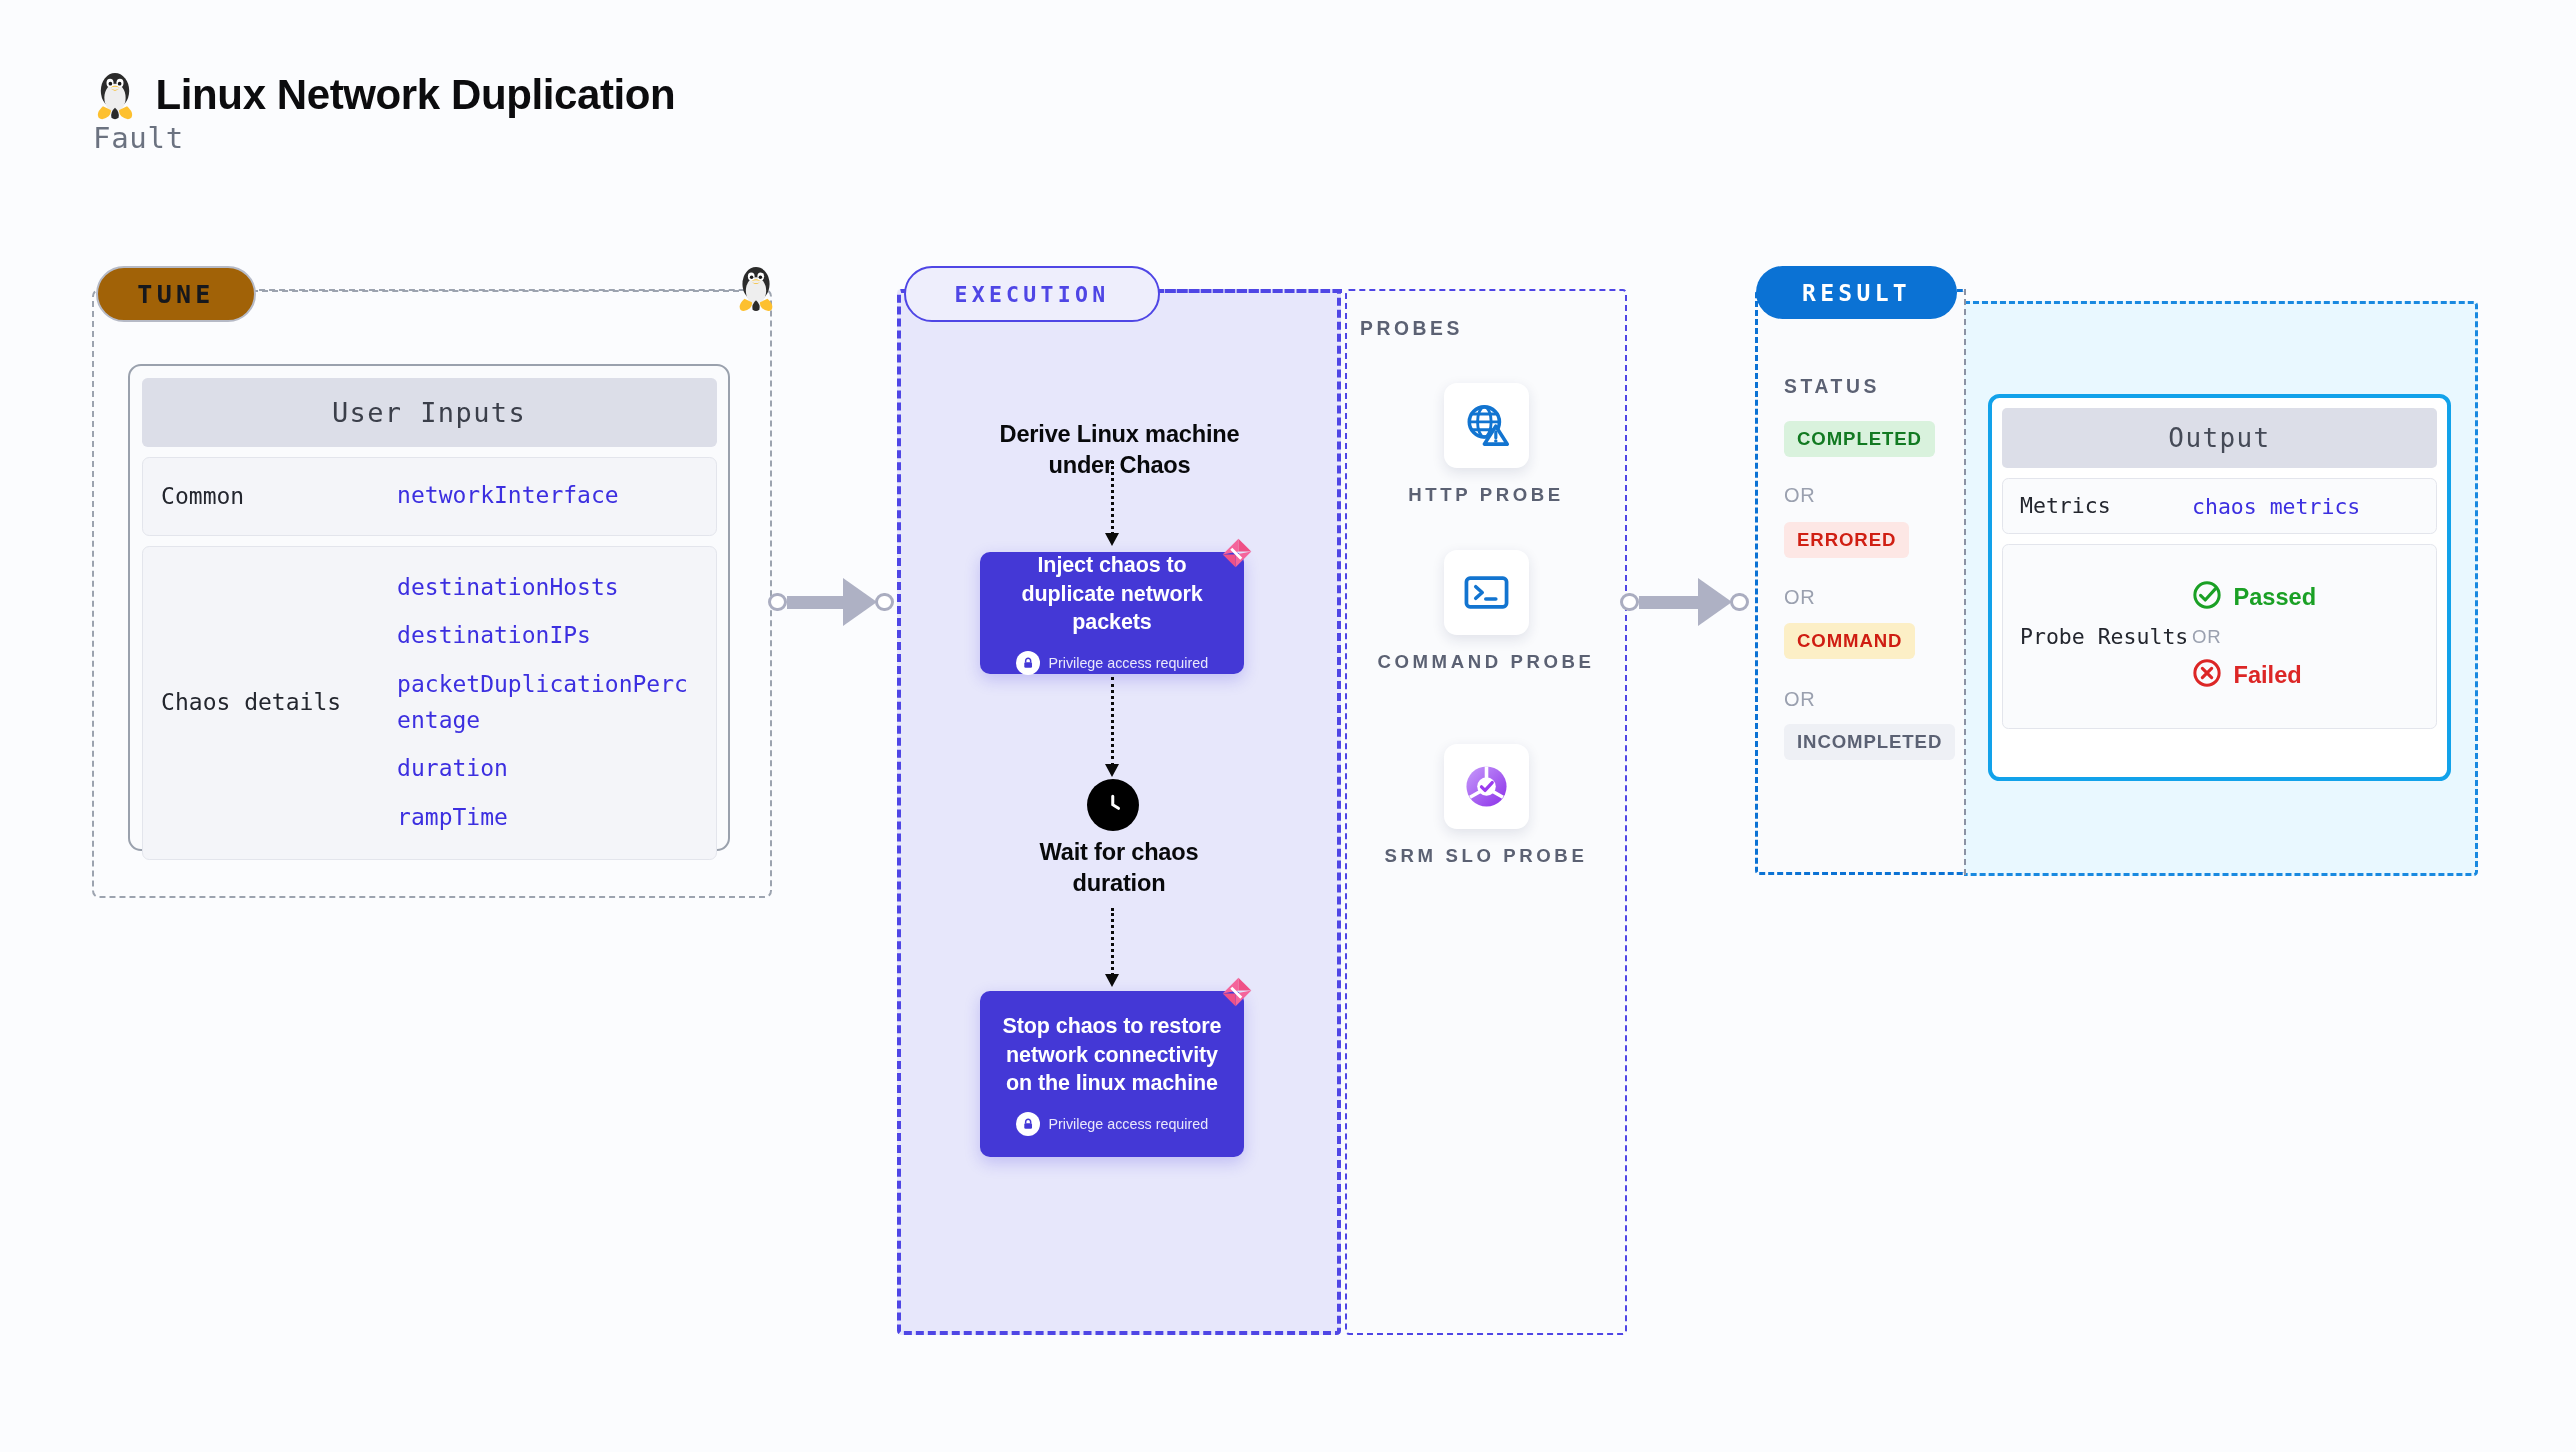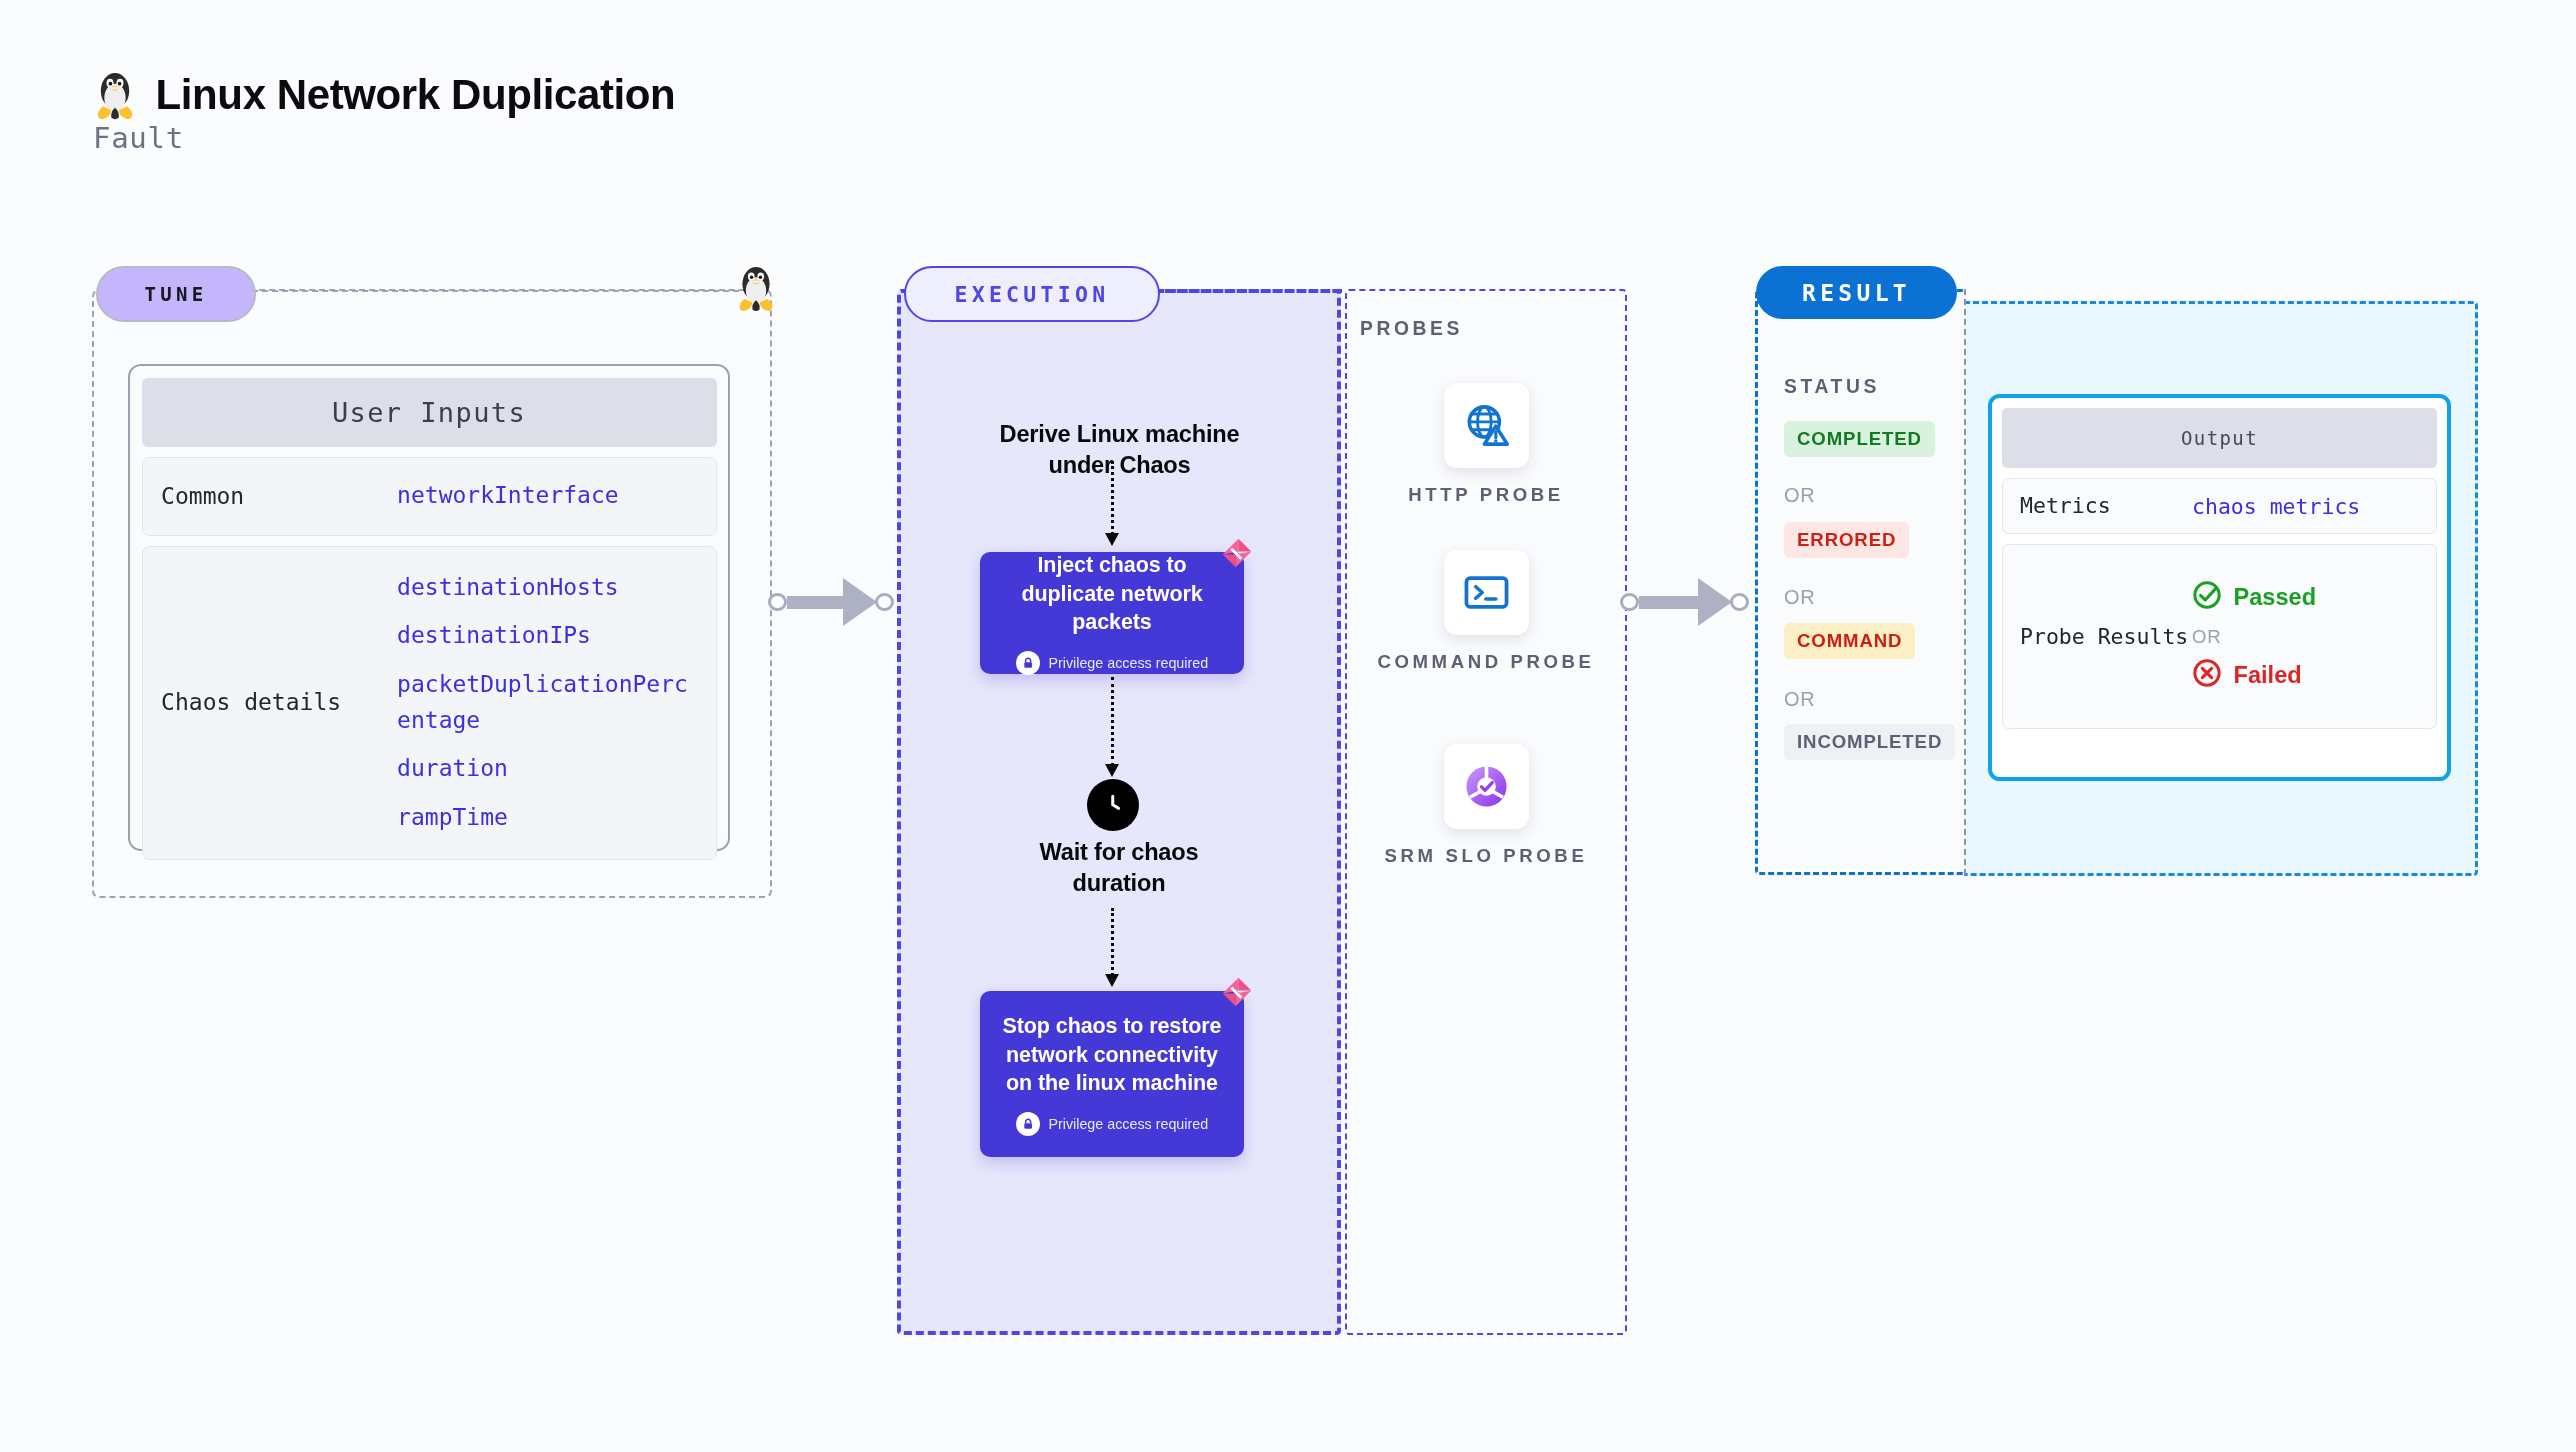--- a/index.html
+++ b/index.html
@@ -33,21 +33,21 @@
     font-weight:bold;letter-spacing:4.3px;
   }
 
   
   #tune-panel{
     position:absolute;left:92px;top:289px;width:676px;height:605px;
     border:2.1px dashed #9ca3af;border-radius:7.2px;background:transparent;
   }
   #tune-badge{
     left:96px;top:266px;width:156px;height:52px;
-    background:#c4b5fd;border:2.1px solid #b6bac6;color:#16181d;font-size:19px;
+    background:#a16207;border:2.1px solid #b6bac6;color:#16181d;font-size:25px;
   }
   #tune-penguin{position:absolute;left:735px;top:263px;z-index:7;}
   #tune-dash-line{
     position:absolute;left:252px;top:290px;width:487px;height:0;
     border-top:2.1px dashed #9ca3af;z-index:3;
   }
   #user-inputs-card{
     position:absolute;left:128px;top:364px;width:602px;height:487px;
     background:#fafbfd;border:2.9px solid #9aa1ad;border-radius:13px;
     box-sizing:border-box;padding:11.5px;
@@ -209,21 +209,21 @@
 
   #output-card{
     position:absolute;left:1988px;top:394px;width:463px;height:387px;
     background:#ffffff;border:4.3px solid #12a2ea;border-radius:11.5px;
     box-sizing:border-box;padding:10px;
   }
   #output-head{
     height:60px;background:#dcdee8;border-radius:5px;
     display:flex;align-items:center;justify-content:center;
     font-family:"DejaVu Sans Mono","Liberation Mono",monospace;
-    font-size:19px;color:#454a57;letter-spacing:1.4px;
+    font-size:26px;color:#454a57;letter-spacing:1.4px;
   }
   .out-row{
     margin-top:10px;background:#fafbfd;border:1.4px solid #e3e5ec;border-radius:6.4px;
     display:flex;align-items:center;padding:11.5px 17px;box-sizing:border-box;
   }
   .out-key{
     font-family:"DejaVu Sans Mono","Liberation Mono",monospace;
     font-size:21.5px;color:#23262e;width:172px;flex:none;line-height:1.3;
   }
   #out-row-metrics{height:56px;}

